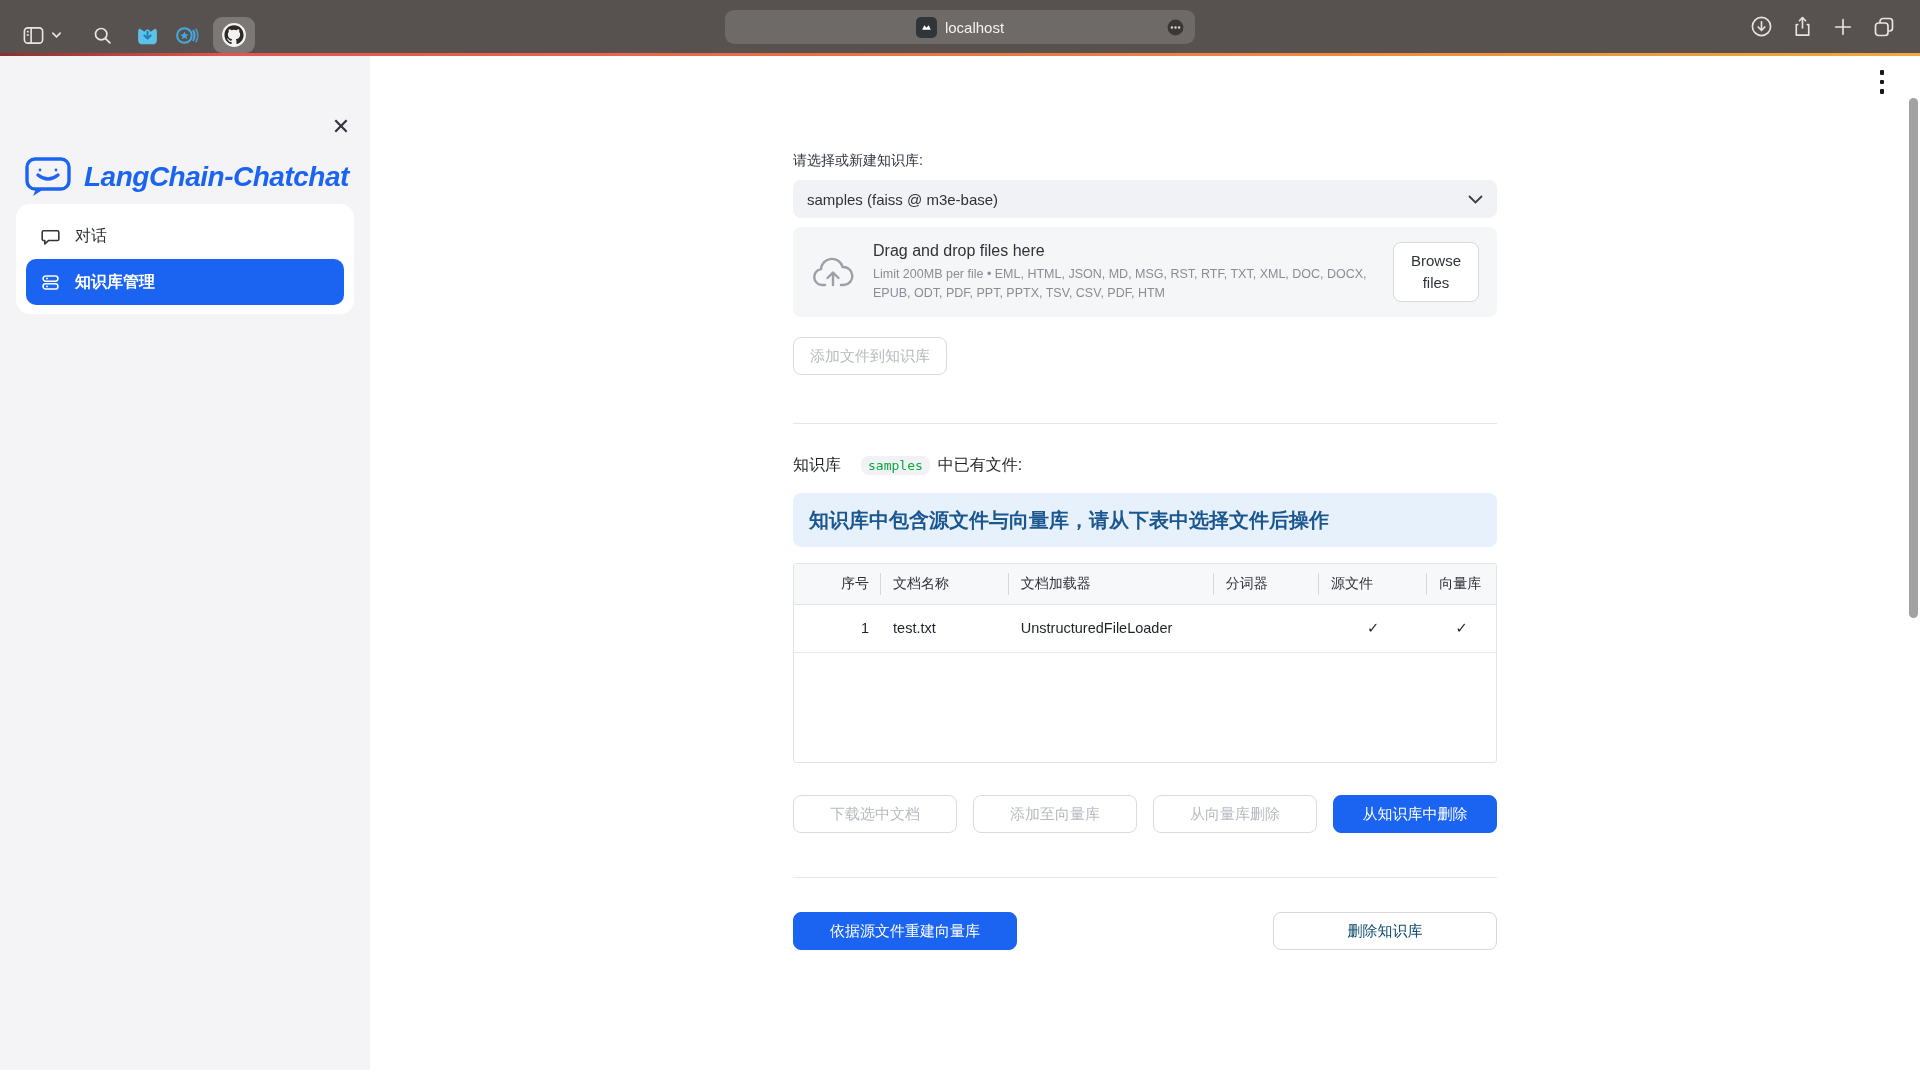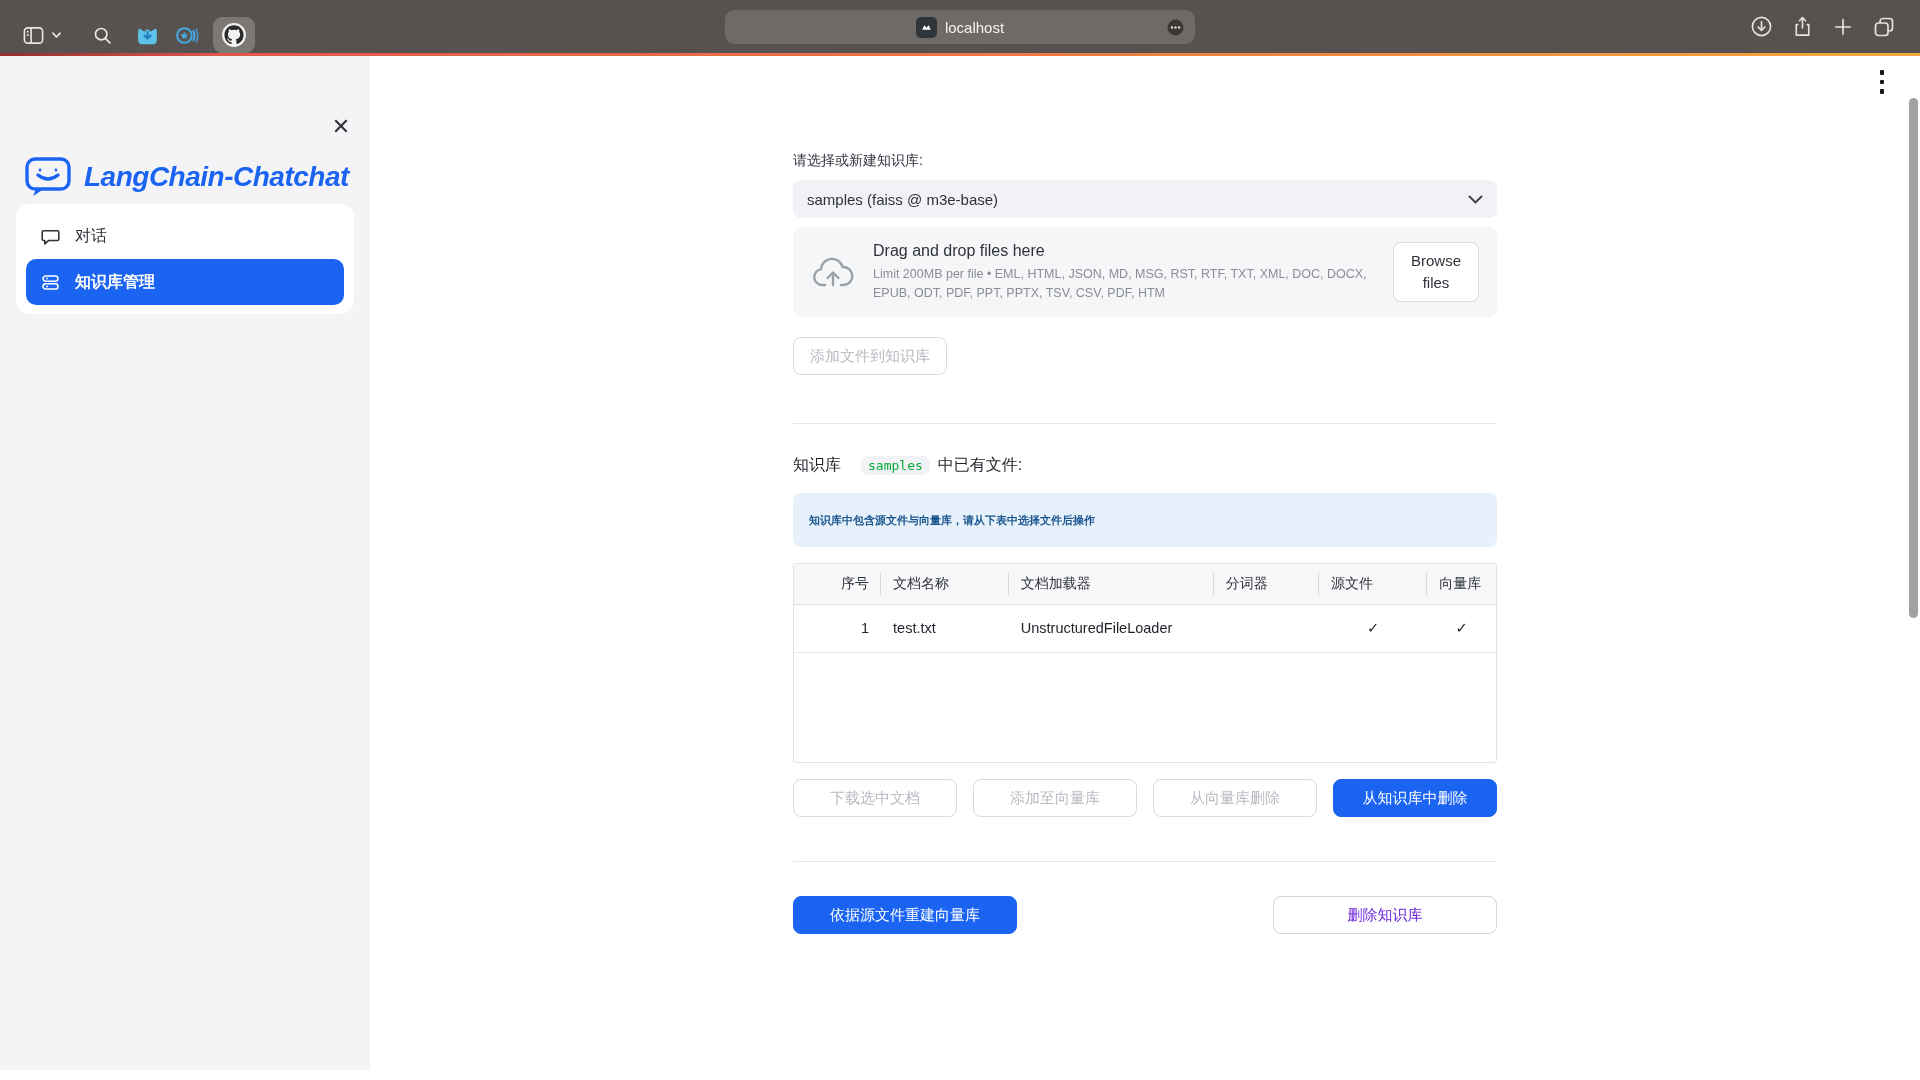--- a/index.html
+++ b/index.html
@@ -86,39 +86,39 @@
   .dz-texts { flex:1; }
   .dz-title { font-size:16px; color:#2f3239; }
   .dz-limit { font-size:12.5px; color:#8a8d95; line-height:1.45; margin-top:5px; max-width:525px; }
   .browse-btn {
     width:86px; min-height:58px; background:#ffffff; border:1px solid #d9dadd; border-radius:8px;
     font-size:15px; color:#2f3239; line-height:1.45; text-align:center; padding:7px 8px; cursor:pointer;
     font-family:"Liberation Sans", sans-serif;
   }
   .btn {
     height:38px; border-radius:8px; font-size:15px; cursor:pointer; background:#ffffff;
-    border:1px solid #d6d7db; color:#6d28d9; padding:0 16px;
+    border:1px solid #d6d7db; color:#0c4a6e; padding:0 16px;
     font-family:"Liberation Sans", sans-serif;
   }
   .btn:disabled, .btn.disabled { color:#b7bac1; border-color:#dadbde; cursor:default; }
   .btn.primary { background:#1b64f2; border-color:#1b64f2; color:#ffffff; }
   .add-files-btn { margin-top:20px; }
 
   .divider { margin-top:48px; border:none; border-top:1px solid #e7e7e9; height:0; }
   .divider2 { margin-top:44px; border:none; border-top:1px solid #e7e7e9; height:0; }
 
   .kb-heading { margin-top:31px; font-size:16px; color:#1f2229; display:flex; align-items:center; gap:8px; }
   .kb-code {
     font-family:"DejaVu Sans Mono", monospace; font-size:13px; color:#09ab3b;
     background:#f0f2f6; border-radius:8px; padding:2px 7px;margin-left:12px;
   }
   .infobox {
     margin-top:17px; height:54px; background:#e7f1fb; border-radius:8px;
     display:flex; align-items:center; padding:0 16px;
-    color:#1a568f; font-size:11px; font-weight:bold;
+    color:#1a568f; font-size:20px; font-weight:bold;
   }
 
   .df { margin-top:16px; border:1px solid #e2e3e7; border-radius:3px; height:200px; background:#fff; overflow:hidden; }
   table.grid { width:100%; border-collapse:collapse; table-layout:fixed; }
   table.grid th {
     background:#f7f8f9; height:40px; font-size:14px; font-weight:normal; color:#2f3239;
     border-bottom:1px solid #e2e3e7; padding:0 12px; text-align:left; position:relative;
   }
   table.grid th:not(:last-child)::after {
     content:""; position:absolute; right:0; top:9px; height:22px; width:1px; background:#d7d8dc;
@@ -128,21 +128,21 @@
     border-bottom:1px solid #e8e9ec; background:#fff;
   }
   table.grid th.c1, table.grid td.c1 { width:12.4%; text-align:right; }
   table.grid th.c2, table.grid td.c2 { width:18.2%; }
   table.grid th.c3, table.grid td.c3 { width:29.2%; }
   table.grid th.c4, table.grid td.c4 { width:15%; }
   table.grid th.c5, table.grid td.c5 { width:15.4%; text-align:left; }
   table.grid th.c6, table.grid td.c6 { width:9.8%; }
   table.grid td.c5, table.grid td.c6 { text-align:center; }
 
-  .actions-row { margin-top:16px; display:flex; gap:16px;border-radius:9px; }
+  .actions-row { margin-top:32px; display:flex; gap:16px;border-radius:9px; }
   .actions-row .btn { flex:1; }
 
   .bottom-row { margin-top:34px; display:flex; justify-content:space-between; }
   .bottom-row .btn { width:224px; }
 
   svg { display:block; }
 </style>
 </head>
 <body>
 

